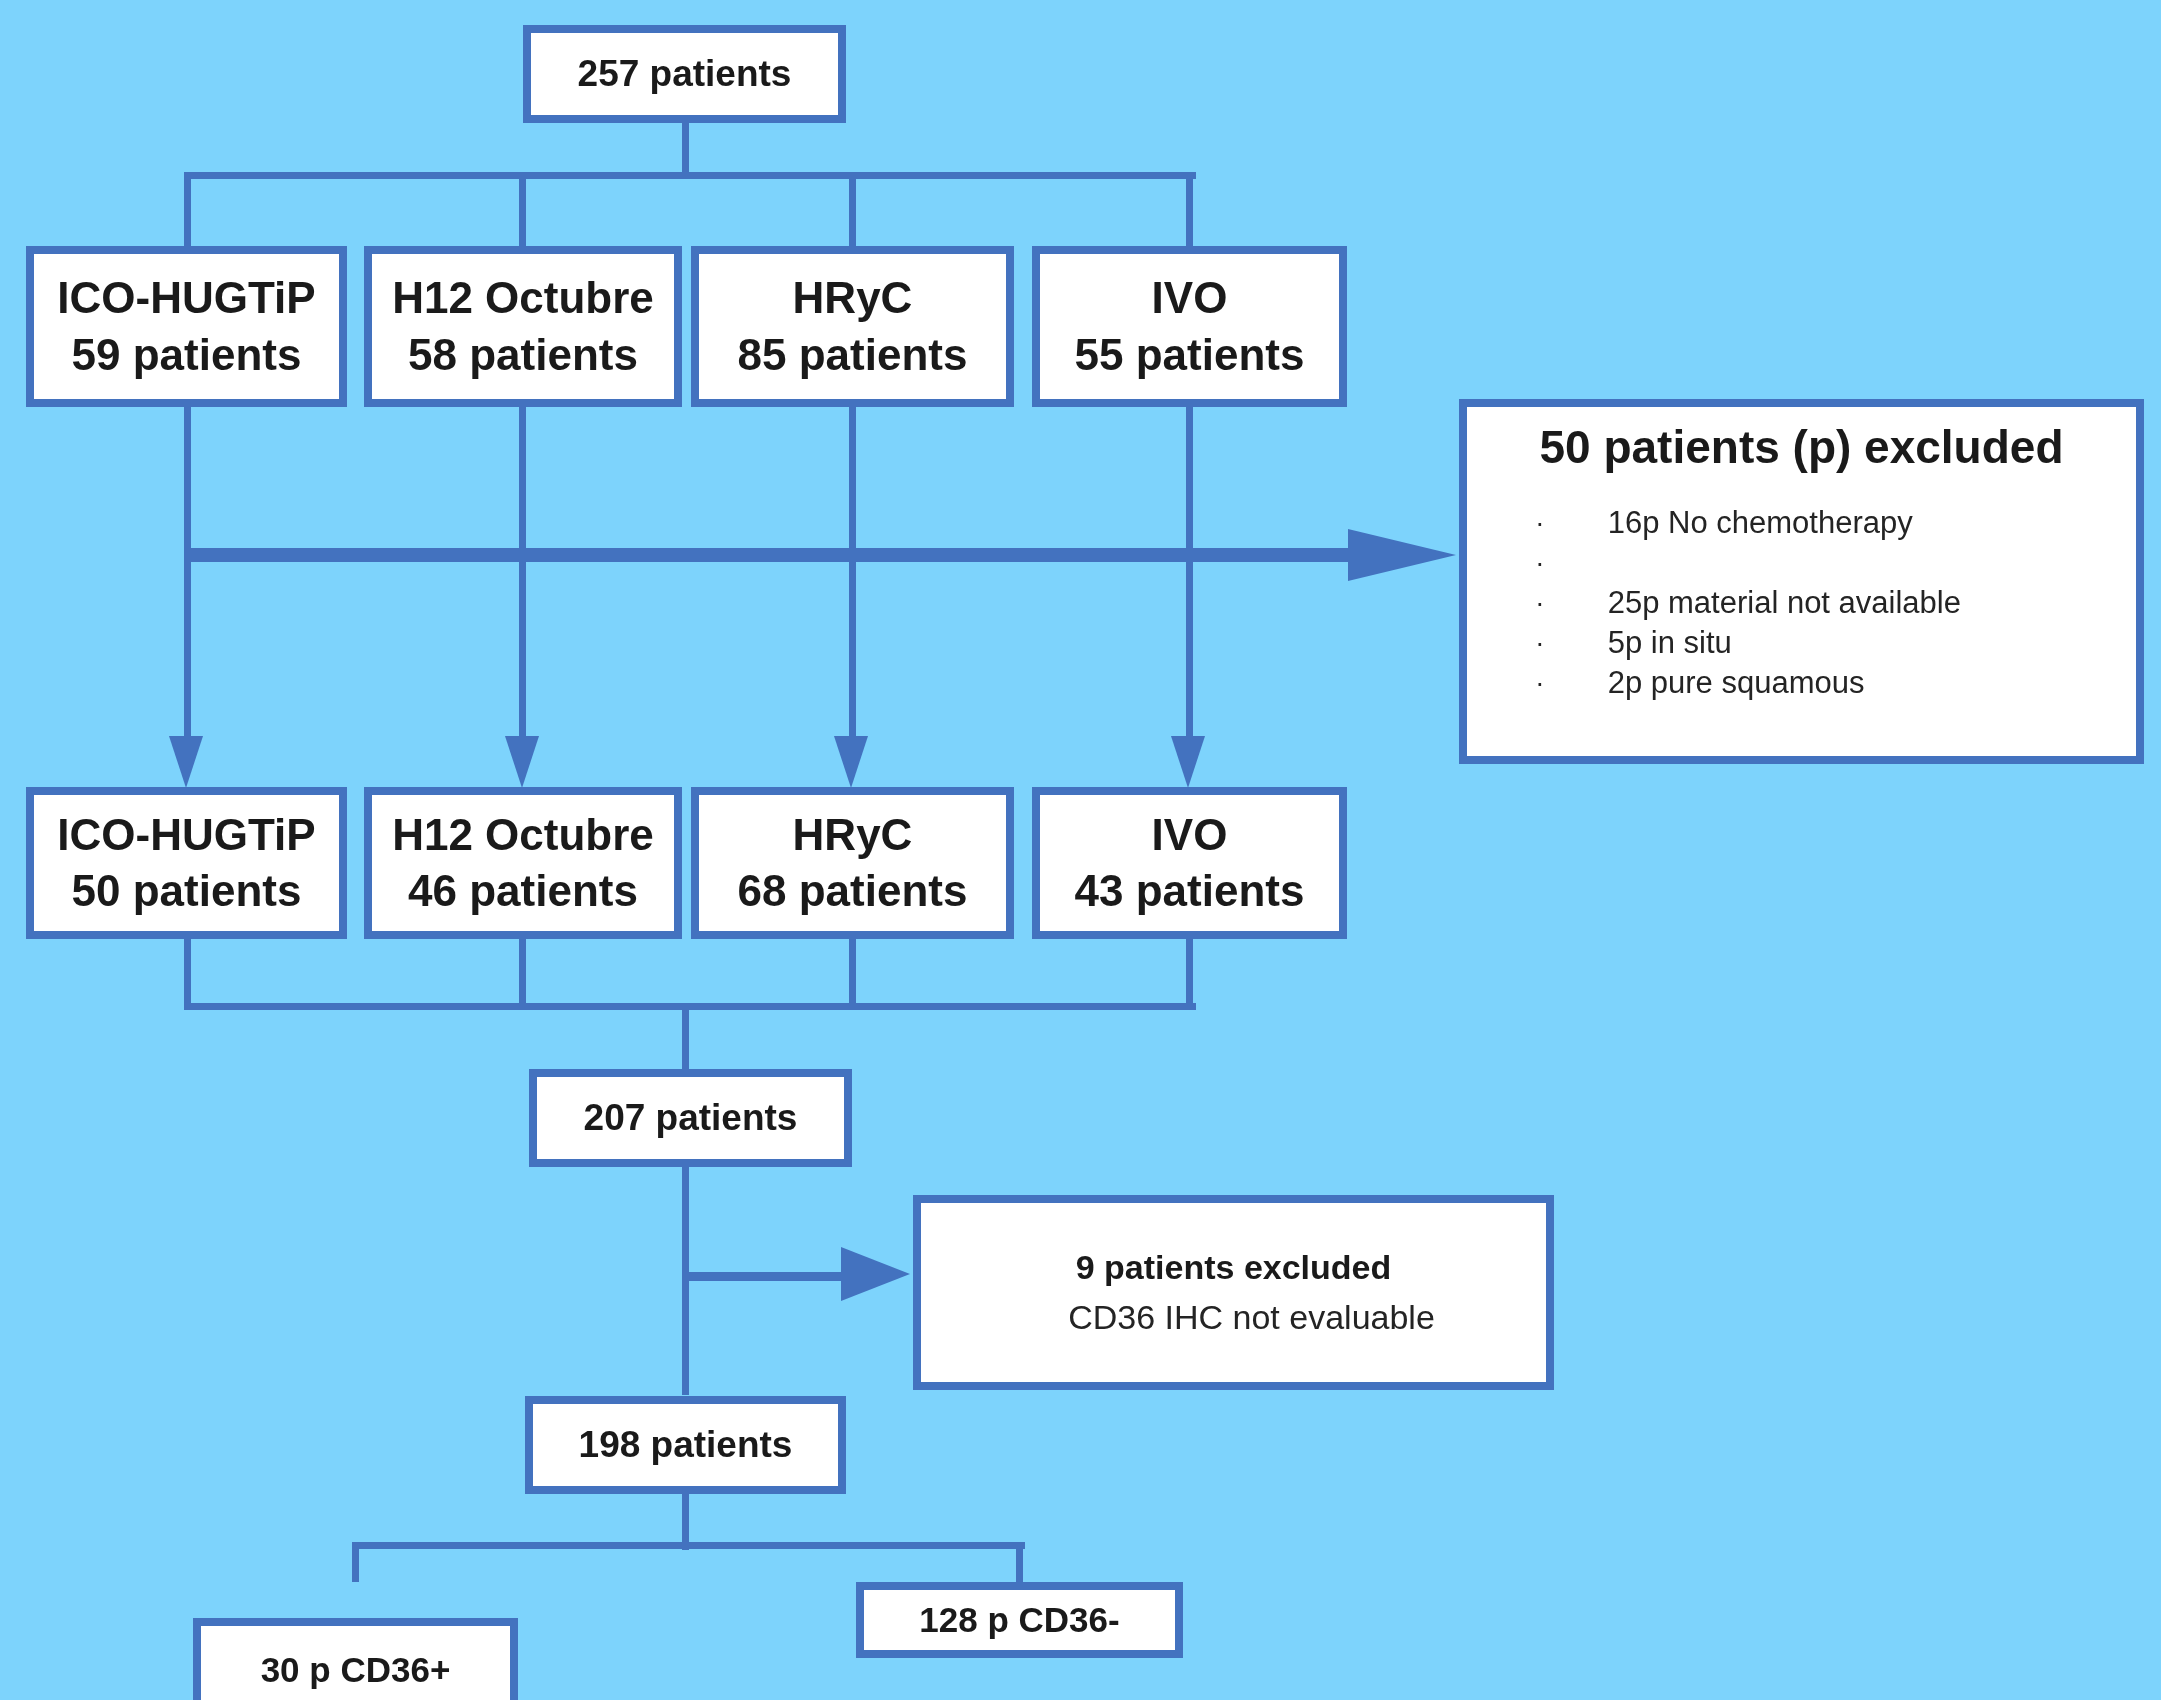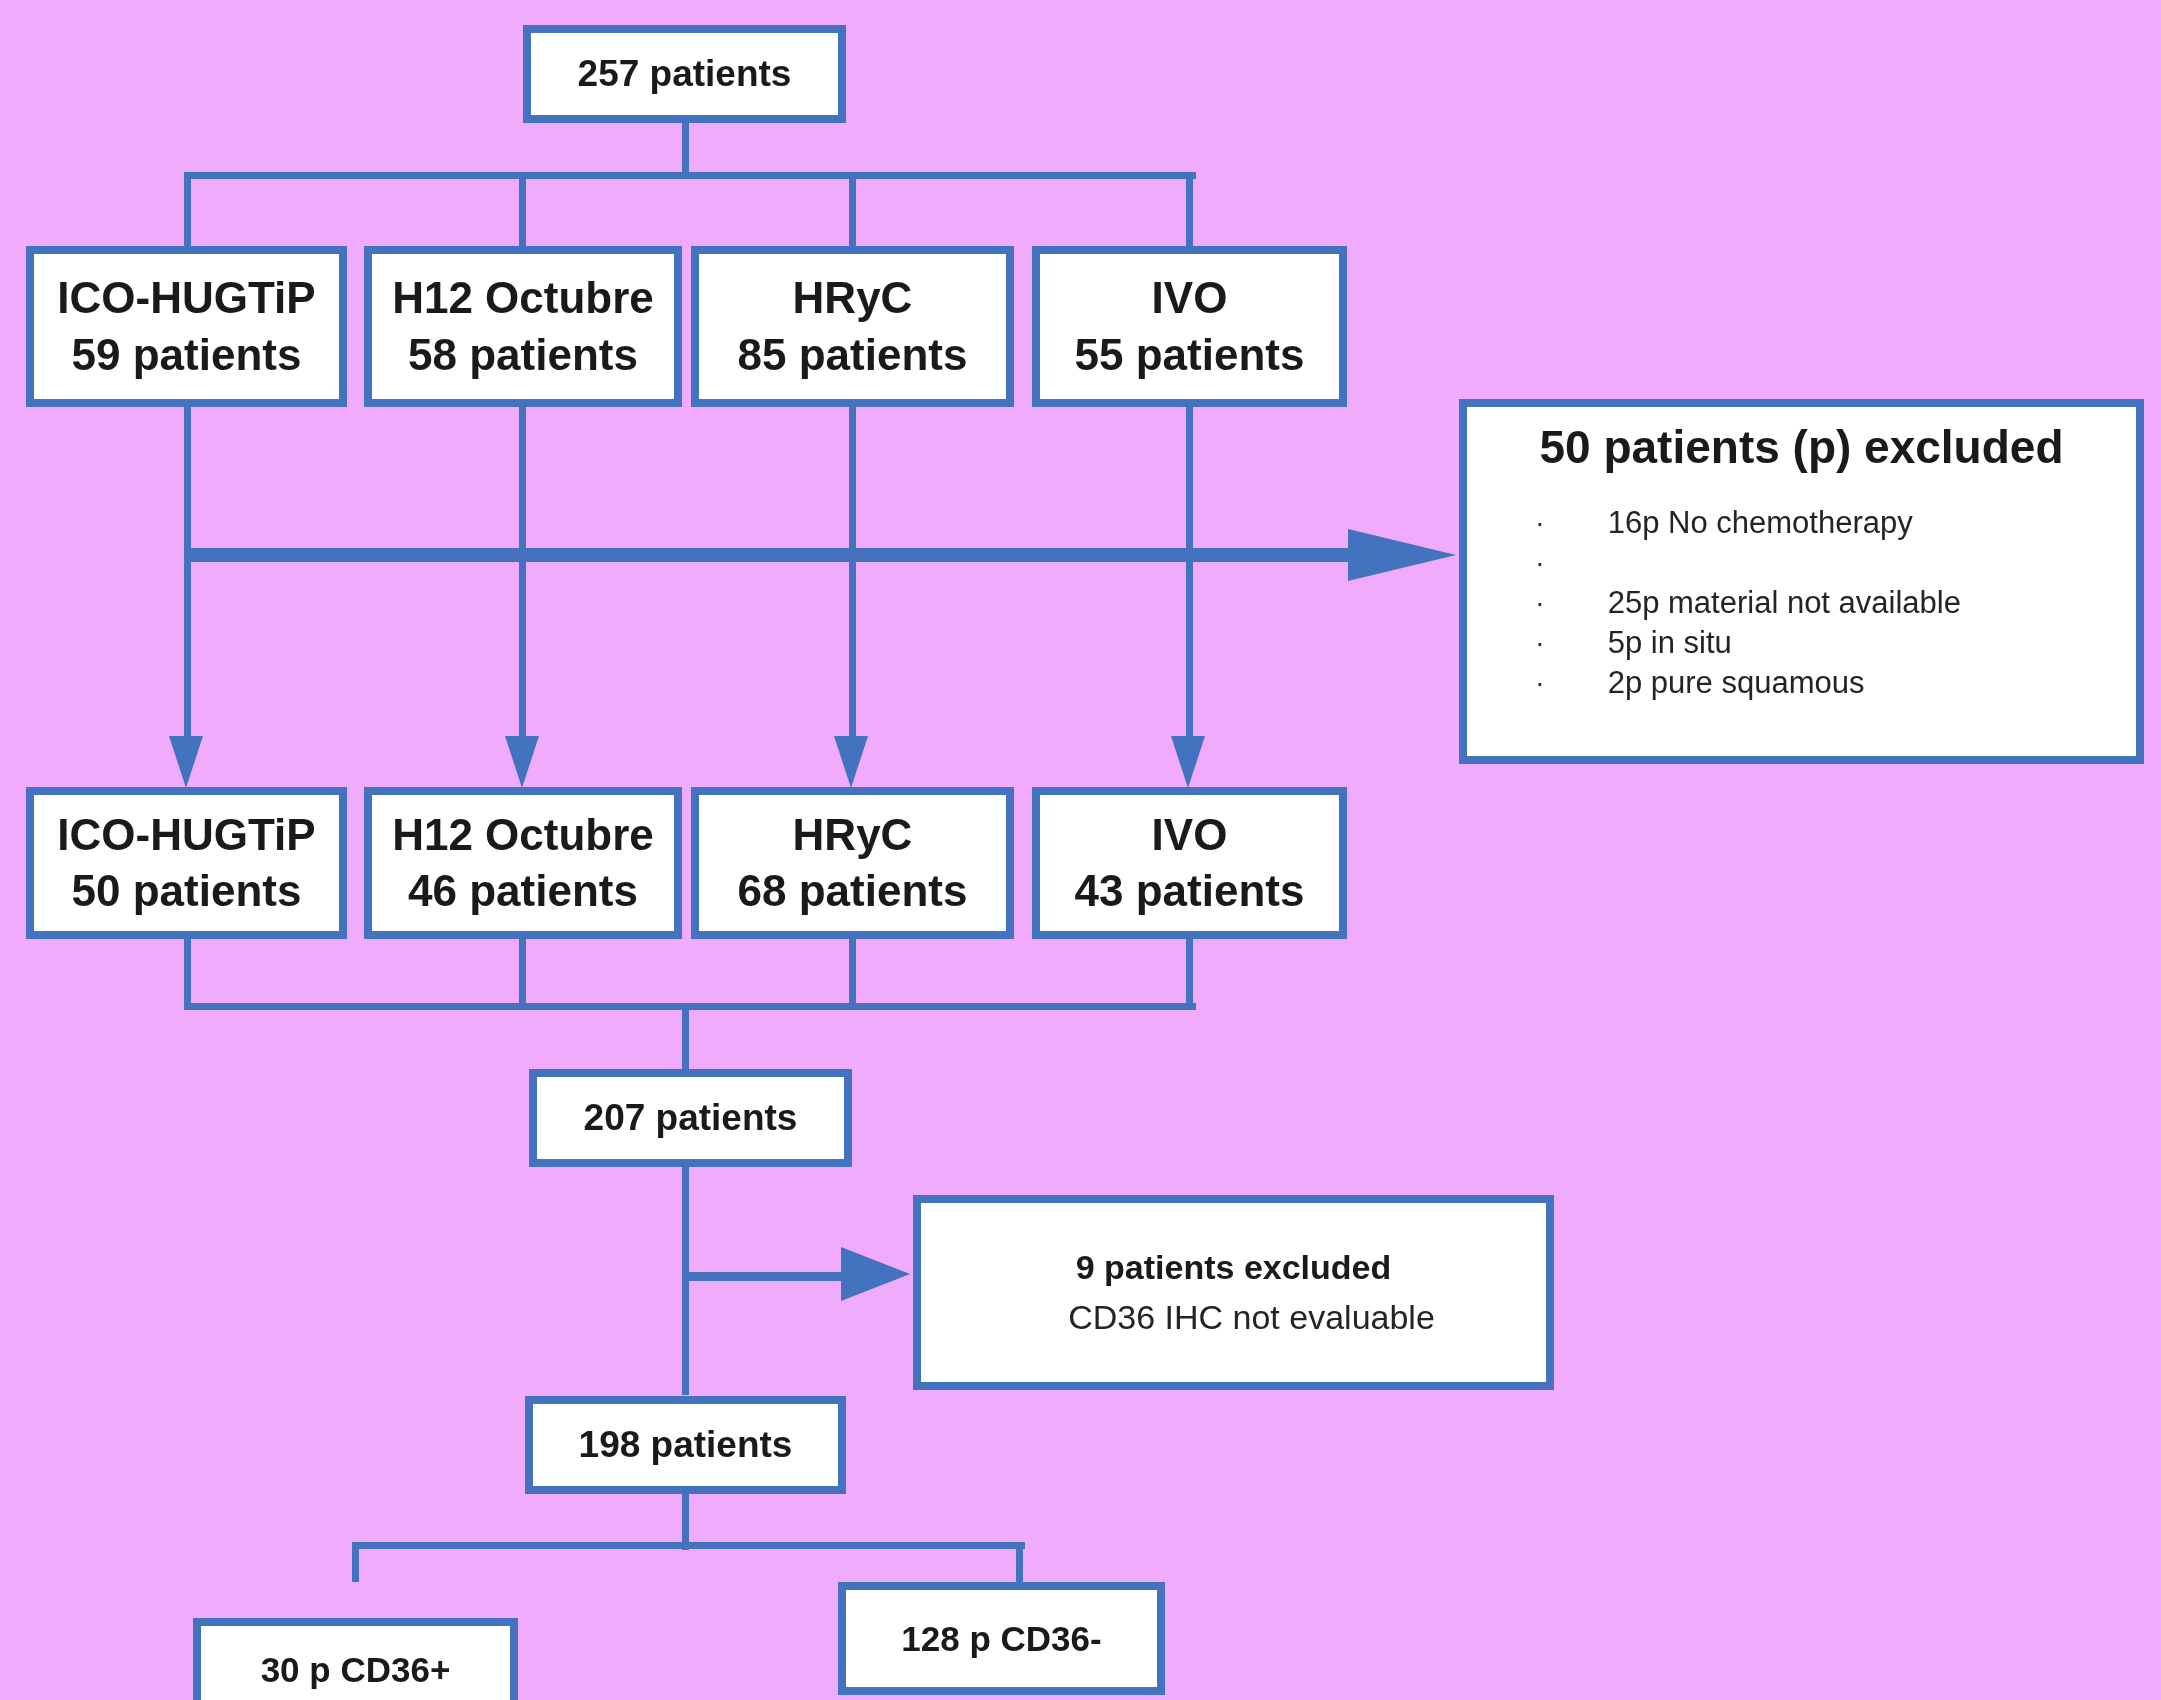--- a/index.html
+++ b/index.html
@@ -5,21 +5,21 @@
   :root{
     --blue:#4372bf;
     --ink:#1a1a1a;
     --ink2:#242424;
   }
   html,body{margin:0;padding:0;background:#ffffff;}
   body{font-family:"Liberation Sans", sans-serif;}
   .canvas{
     position:relative;
     width:2161px;height:1700px;
-    background:#f0abfc;
+    background:#7dd3fc;
     overflow:hidden;
   }
   .box{
     position:absolute;
     box-sizing:border-box;
     border:8.5px solid var(--blue);
     background:#ffffff;
     color:var(--ink);
     display:flex;
     flex-direction:column;
@@ -197,18 +197,18 @@
   </div>
 
   <div class="line" style="left:682px;top:1494px;width:6.6px;height:56px;"></div>
   <div class="line" style="left:352px;top:1542px;width:673px;height:7.2px;"></div>
   <div class="line" style="left:352px;top:1542px;width:6.6px;height:40px;"></div>
   <div class="line" style="left:1016px;top:1542px;width:6.6px;height:40px;"></div>
 
   <div class="box bottombox" style="left:193px;top:1618px;width:325px;height:103px;">
     <span>30 p CD36+</span>
   </div>
-  <div class="box bottombox" style="left:838px;top:1582px;width:327px;height:113px;">
+  <div class="box bottombox" style="left:856px;top:1582px;width:327px;height:76px;">
     <span>128 p CD36-</span>
   </div>
 
 </div>
 
 
 </body></html>

